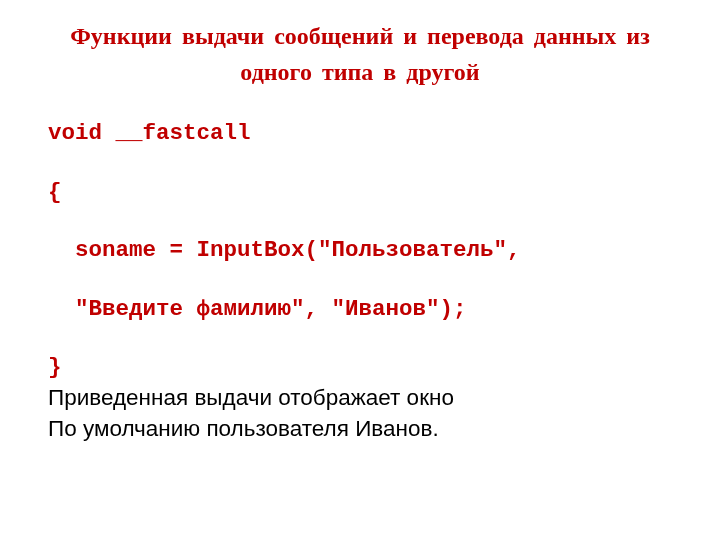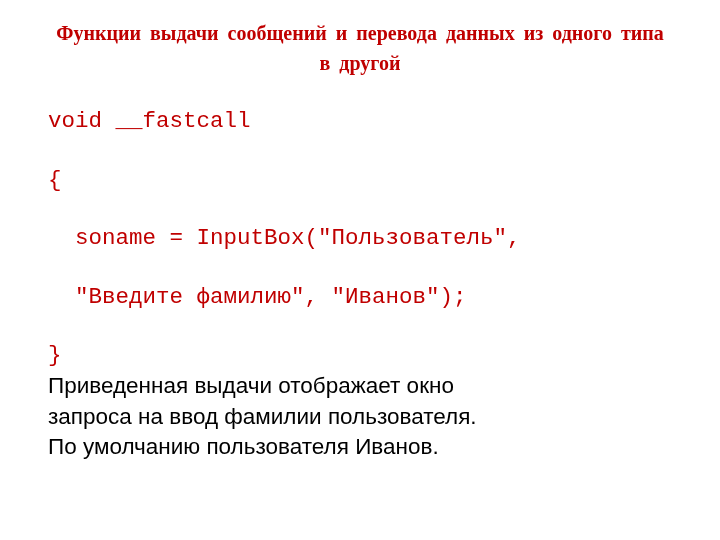--- a/index.html
+++ b/index.html
@@ -14,48 +14,47 @@
   }
   .slide {
     padding: 18px 48px 0 48px;
     box-sizing: border-box;
   }
   .title {
     font-family: "Times New Roman", Times, serif;
     font-weight: bold;
     color: #c00000;
     text-align: center;
-    font-size: 20px;
+    font-size: 24px;
     line-height: 1.5;
     margin-bottom: 14px;
     word-spacing: 4px;
   }
   .body {
     font-size: 22.5px;
     line-height: 1.36;
   }
   .code {
     font-family: "Courier New", Courier, monospace;
-    font-weight: normal;
+    font-weight: bold;
     color: #c00000;
     white-space: pre;
     margin-top: 28px;
   }
   .text {
     color: #000000;
   }
 </style>
 </head>
 <body>
 
 <div class="slide">
   <div class="title">Функции выдачи сообщений и перевода данных из одного типа в другой</div>
   <div class="body">
     <div class="code">void __fastcall</div>
     <div class="code">{</div>
     <div class="code">  soname = InputBox("Пользователь",</div>
     <div class="code">  "Введите фамилию", "Иванов");</div>
     <div class="code">}</div>
     <div class="text">Приведенная выдачи отображает окно</div>
-    <div class="text">запроса на ввод фамилии пользователя.</div>
     <div class="text">По умолчанию пользователя Иванов.</div>
   </div>
 </div>
 
 </body></html>

